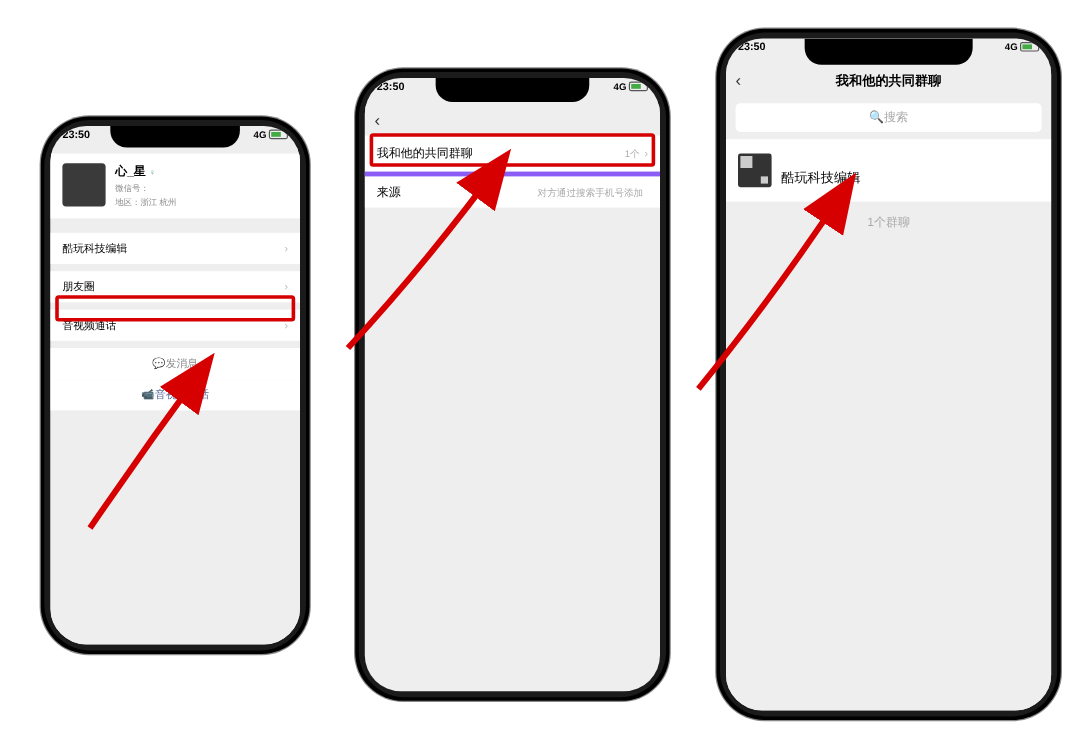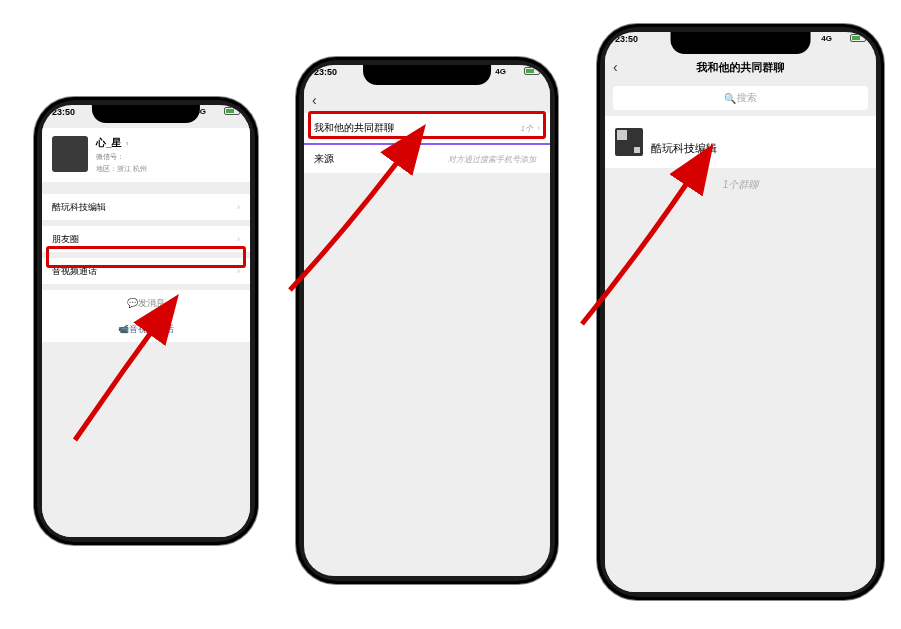--- a/index.html
+++ b/index.html
@@ -10,61 +10,61 @@
     .phone-2 { left: 296px; top: 57px; width: 262px; height: 527px; }
     .phone-3 { left: 597px; top: 24px; width: 287px; height: 576px; }
 
     .bezel { position: absolute; inset: 3px; border-radius: 38px; background: #1b1b1b; }
     .screen { position: absolute; inset: 8px; background: #eee; border-radius: 30px; overflow: hidden; }
     .notch { position: absolute; top: 0; left: 50%; transform: translateX(-50%); width: 52%; height: 22px; background: #000; border-radius: 0 0 14px 14px; z-index: 5; }
     .phone-1 .notch { height: 18px; }
     .phone-2 .notch { height: 20px; }
 
     .status-bar { position: absolute; top: 2px; left: 0; right: 0; display: flex; justify-content: space-between; padding: 0 10px; font-size: 9px; font-weight: 600; z-index: 3; }
-    .signal { display: flex; align-items: flex-start; gap: 18px; font-size: 8px; }
+    .signal { display: flex; align-items: center; gap: 2px; font-size: 8px; }
     .battery { display: inline-block; width: 16px; height: 8px; border: 1px solid #555; border-radius: 2px; position: relative; }
     .battery::after { content: ''; position: absolute; left: 1px; top: 1px; width: 60%; height: calc(100% - 2px); background: #4a4; }
 
     .header { position: absolute; top: 22px; left: 0; right: 0; height: 26px; background: #eee; display: flex; align-items: center; padding: 0 8px; }
     .phone-1 .header { top: 18px; height: 5px; }
     .header-title { position: absolute; left: 0; right: 0; text-align: center; font-size: 11px; font-weight: 600; }
     .back { font-size: 14px; color: #333; }
 
     .content { position: absolute; top: 48px; left: 0; right: 0; bottom: 0; background: #eee; }
     .phone-1 .content { top: 23px; }
 
     
     .profile-block { background: #fff; padding: 8px 10px; display: flex; gap: 8px; margin-bottom: 6px; }
     .avatar { width: 36px; height: 36px; background: #3a3a3a; border-radius: 3px; }
     .profile-text .name { font-size: 10px; font-weight: 600; }
     .profile-text .sub { font-size: 7px; color: #888; margin-top: 2px; }
 
     .row { background: #fff; height: 26px; display: flex; align-items: center; padding: 0 10px; font-size: 9px; position: relative; justify-content: space-between; }
     .row + .row { border-top: 1px solid #eee; }
     .chev { color: #bbb; font-size: 9px; }
-    .row .rval { font-size: 8px; color: #aaa; margin-right: 4px; font-style: italic; }
+    .row .rval { font-size: 8px; color: #aaa; margin-right: 4px; }
 
     .phone-2 .row { height: 30px; font-size: 10px; }
     .gap { height: 6px; }
 
     .send-msg { background: #fff; height: 26px; display: flex; align-items: center; justify-content: center; font-size: 9px; color: #888; margin-top: 6px; }
     .video-call { background: #fff; height: 26px; display: flex; align-items: center; justify-content: center; font-size: 9px; color: #5a6b9e; }
 
     .highlight { position: absolute; border: 3px solid #d60000; border-radius: 3px; z-index: 2; }
     .hl-1 { left: 4px; right: 4px; top: 118px; height: 22px; }
     .hl-2 { left: 4px; right: 4px; top: -2px; height: 28px; }
 
     
     .search-bar { background: #fff; margin: 6px 8px; height: 24px; border-radius: 4px; display: flex; align-items: center; justify-content: center; font-size: 10px; color: #aaa; }
     .group-row { background: #fff; padding: 12px 10px; display: flex; align-items: flex-end; gap: 8px; font-size: 11px; }
     .group-avatar { width: 28px; height: 28px; background: #333; position: relative; border-radius: 2px; }
     .group-avatar::before, .group-avatar::after { content:''; position:absolute; background:#ccc; }
     .group-avatar::before { width:10px; height:10px; left:2px; top:2px; }
     .group-avatar::after { width:6px; height:6px; right:3px; bottom:3px; }
-    .group-count { text-align: center; font-size: 10px; color: #aaa; padding: 10px; font-style: italic; }
+    .group-count { text-align: center; font-size: 10px; color: #aaa; padding: 10px; }
 
     .arrow { position: absolute; pointer-events: none; z-index: 10; }
   </style>
 </head>
 <body>
 
 <div class="phone phone-1">
   <div class="bezel"></div>
   <div class="screen">
     <div class="notch"></div>
@@ -120,21 +120,21 @@
     </div>
     <div class="header">
       <span class="back">‹</span>
     </div>
     <div class="content" style="position:relative;">
       <div class="row" style="position:relative;">
         <span>我和他的共同群聊</span>
         <span><span class="rval">1个</span><span class="chev">›</span></span>
         <div class="highlight hl-2"></div>
       </div>
-      <div class="row" style="border-top:2px solid #8b5cf6;align-items:center;">
+      <div class="row" style="border-top:4px solid #8b5cf6;align-items:center;">
         <span>来源</span>
         <span class="rval">对方通过搜索手机号添加</span>
       </div>
     </div>
   </div>
 </div>
 
 <div class="phone phone-3">
   <div class="bezel"></div>
   <div class="screen">

